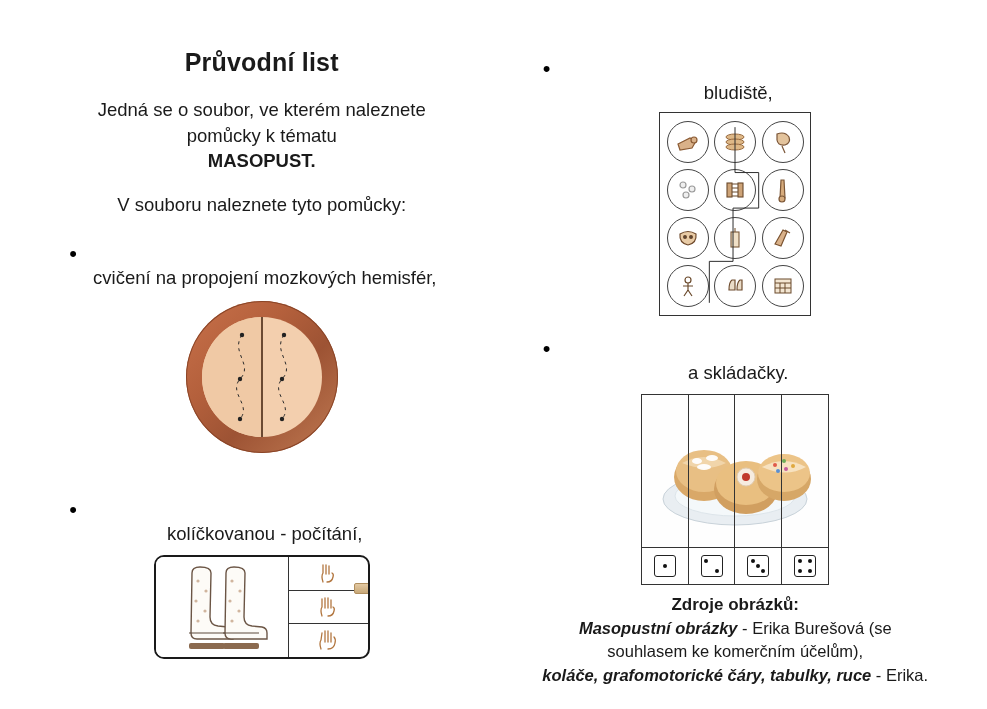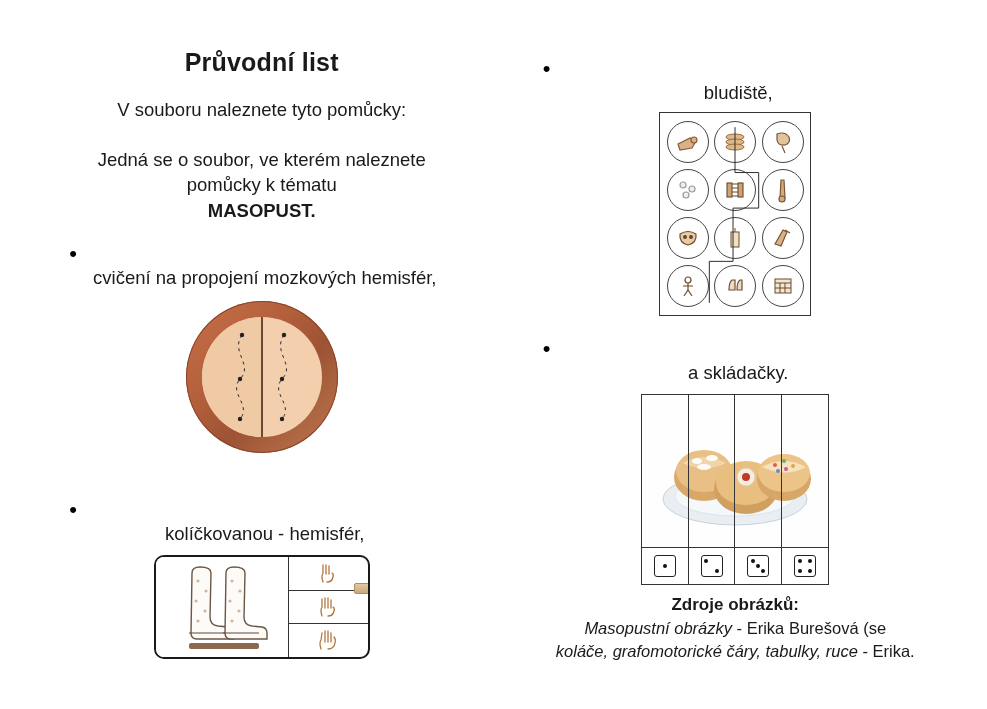--- a/index.html
+++ b/index.html
@@ -253,39 +253,39 @@
   }
 
   
   .sources {
     margin-top: 8px;
     text-align: center;
     font-size: 16.5px;
     line-height: 1.42;
   }
   .sources .head { font-weight: bold; font-size: 17px; }
-  .it { font-style: italic; }
+  .it { font-style: italic; font-weight: bold; }
   .bd { font-weight: normal; }
 </style>
 </head>
 <body>
 
 <div class="page">
 
   <div class="col col-left">
 
     <h1 class="title">Průvodní list</h1>
-
-    <p class="para" style="margin-bottom:24px;">V souboru naleznete tyto pomůcky:</p>
 
     <p class="para">
       <span>Jedná se o soubor, ve kterém naleznete</span><br>
       <span>pomůcky k tématu</span><br>
       <b>MASOPUST.</b>
     </p>
+
+    <p class="para" style="margin-bottom:24px;">V souboru naleznete tyto pomůcky:</p>
 
     <div class="bullet-row">
       <div class="bullet-dot">•</div>
       <div class="bullet-text">cvičení na propojení mozkových hemisfér,</div>
     </div>
 
     <div class="fig-ring-wrap">
       <div class="ring">
         <div class="ring-inner">
           <div class="half-left"></div>
@@ -299,21 +299,21 @@
             <circle cx="82" cy="18" r="2.2" fill="#222"></circle>
             <circle cx="80" cy="62" r="2.2" fill="#222"></circle>
             <circle cx="80" cy="102" r="2.2" fill="#222"></circle>
           </svg>
         </div>
       </div>
     </div>
 
     <div class="bullet-row" style="margin-top:44px;">
       <div class="bullet-dot">•</div>
-      <div class="bullet-text">kolíčkovanou - hemisfér,</div>
+      <div class="bullet-text">kolíčkovanou - počítání,</div>
     </div>
 
     <div class="fig-pegs-wrap">
       <div class="pegs-card">
         <div class="pegs-left">
           <svg width="132" height="96" viewBox="0 0 132 96">
             <g stroke="#6b5545" stroke-width="1.4" fill="#fdfbf7">
               <path d="M44 10 q11 0 11 6 l-1 44 q0 8 8 9 l10 1 q5 1 5 6 v6 h-36 q-6 0 -6 -6 l1 -60 q0 -6 8 -6 z"></path>
               <path d="M78 10 q11 0 11 6 l-1 44 q0 8 8 9 l10 1 q5 1 5 6 v6 h-36 q-6 0 -6 -6 l1 -60 q0 -6 8 -6 z"></path>
             </g>
@@ -619,19 +619,20 @@
           </div>
         </div>
       </div>
     </div>
 
     <div class="sources">
       <div class="head">Zdroje obrázků:</div>
       <div>
         <span class="it">Masopustní obrázky</span><span> - </span><span class="bd">Erika Burešová</span><span> (se</span>
       </div>
+      <div>souhlasem ke komerčním účelům),</div>
       <div>
         <span class="it">koláče, grafomotorické čáry, tabulky, ruce</span><span> - </span><span class="bd">Erika</span><span>.</span>
       </div>
     </div>
 
   </div>
 </div>
 
 </body></html>

